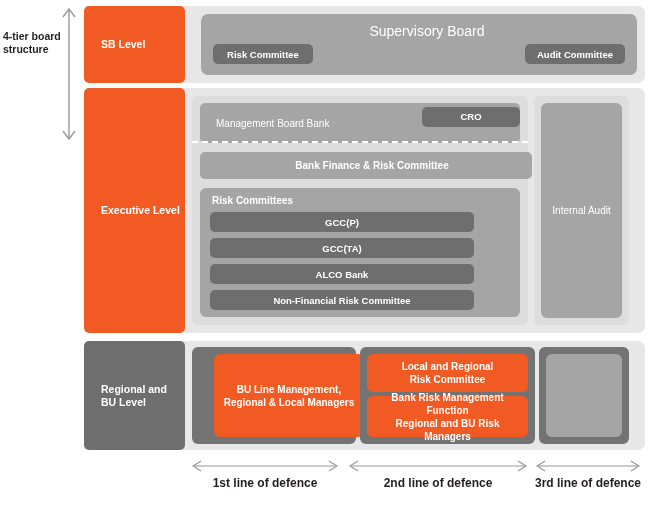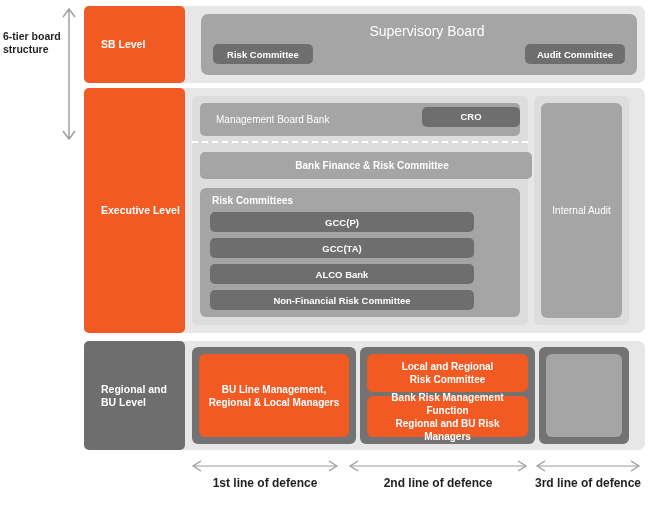--- a/index.html
+++ b/index.html
@@ -63,21 +63,21 @@
   .exec-inner{
     position:absolute;left:108px;top:8px;width:336px;height:229px;
     background:#dddddd;border-radius:6px;
   }
   .bar-mid{
     position:absolute;background:#a5a5a5;border-radius:5px;
     color:#fff;font-size:10px;
     display:flex;align-items:center;
   }
   #mgmt-board{
-    left:8px;top:7px;width:320px;height:33px;
+    left:8px;top:7px;width:320px;height:40px;
     padding-left:16px;box-sizing:border-box;
   }
   #cro{left:222px;top:3.5px;width:98px;height:20px;}
   .dashed{
     position:absolute;left:0px;top:45px;width:336px;height:0;
     border-top:2px dashed #ffffff;
   }
   #bank-fin{
     left:8px;top:56px;width:320px;height:27px;
     justify-content:center;font-weight:bold;font-size:10px;padding-left:12px;
@@ -115,42 +115,42 @@
   }
   #bu-col-1{left:108px;top:6px;width:164px;height:97px;}
   #bu-col-2{left:276px;top:6px;width:175px;height:97px;}
   #bu-col-3{left:455px;top:6px;width:90px;height:97px;}
   .obox{
     position:absolute;background:#f15a22;border-radius:6px;
     color:#fff;font-size:10px;font-weight:bold;line-height:13px;
     display:flex;align-items:center;justify-content:center;text-align:center;
     padding:0 6px;box-sizing:border-box;
   }
-  #bu-line{left:7px;top:7px;width:150px;height:83px;}
+  #bu-line{left:22px;top:7px;width:150px;height:83px;}
   #local-reg{left:7px;top:7px;width:161px;height:38px;}
   #bank-rmf{left:7px;top:49px;width:161px;height:41px;}
 
   
   .def{position:absolute;}
   .def svg{display:block;}
   .def-label{
     text-align:center;font-size:12px;font-weight:bold;color:#231f20;
     margin-top:4px;
   }
   #def1{left:190px;top:460px;width:150px;}
   #def2{left:347px;top:460px;width:182px;}
   #def3{left:534px;top:460px;width:108px;}
 </style>
 </head>
 <body>
 
 <div class="canvas">
 
   <div class="tier-label">
-    <div>6-tier board</div>
+    <div>4-tier board</div>
     <div>structure</div>
   </div>
   <div class="tier-arrow">
     <svg width="22" height="136" viewBox="0 0 22 136">
       <line x1="11" y1="4" x2="11" y2="132" stroke="#9a9a9a" stroke-width="1.4"></line>
       <polyline points="5,11 11,3 17,11" fill="none" stroke="#9a9a9a" stroke-width="1.4"></polyline>
       <polyline points="5,125 11,133 17,125" fill="none" stroke="#9a9a9a" stroke-width="1.4"></polyline>
     </svg>
   </div>
 

